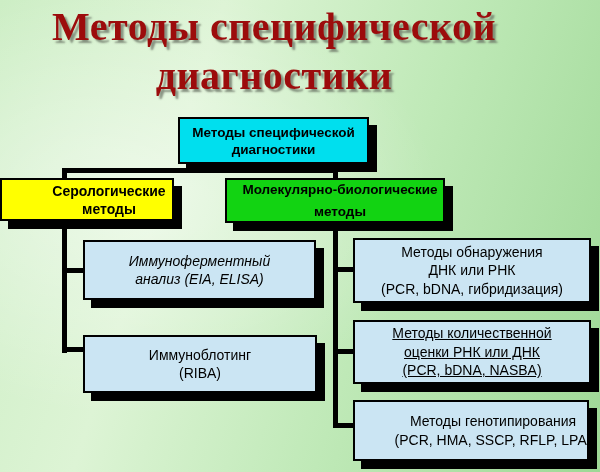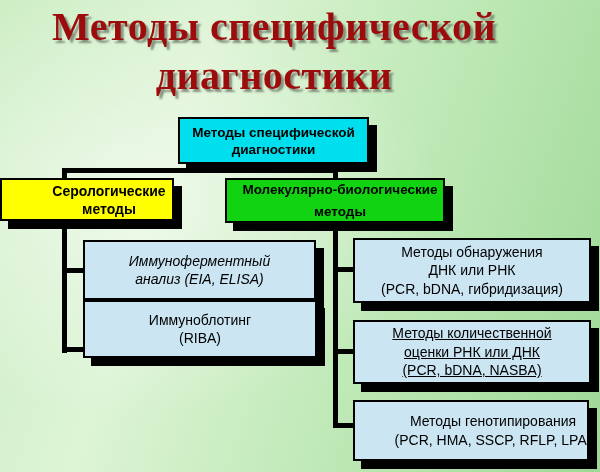--- a/index.html
+++ b/index.html
@@ -40,21 +40,21 @@
     color: #000;
     white-space: pre;
     z-index: 2;
   }
   .node.category { font-weight: 700; }
   .node.leaf { font-weight: 400; font-size: 14px; line-height: 18.5px; }
   #node-root { left: 178px; top: 117px; width: 191px; height: 47px; font-size: 13.5px; line-height: 17px; }
   #node-serological { left: 0px; top: 178px; width: 174px; height: 43px; font-size: 14px; line-height: 18px; }
   #node-molecular { left: 225px; top: 178px; width: 220px; height: 45px; font-size: 13.5px; line-height: 22px; padding-left: 10px; }
   #node-eia  { left: 83px; top: 240px; width: 233px; height: 60px; font-style: italic; }
-  #node-riba { left: 83px; top: 300px; width: 234px; height: 58px; }
+  #node-riba { left: 83px; top: 335px; width: 234px; height: 58px; }
   #node-dna  { left: 353px; top: 238px; width: 238px; height: 65px; }
   #node-quant{ left: 353px; top: 320px; width: 238px; height: 64px; }
   #node-geno { left: 353px; top: 400px; width: 236px; height: 61px; }
   .line { position: absolute; background: #000; z-index: 1; }
   #ln-root-stem   { left: 271px; top: 160px; width: 5px;  height: 13px; }
   #ln-top-h       { left: 62px;  top: 168px; width: 276px; height: 5px; }
   #ln-drop-left   { left: 62px;  top: 170px; width: 5px;  height: 11px; }
   #ln-drop-right  { left: 333px; top: 170px; width: 5px;  height: 11px; }
   #ln-left-v      { left: 62px;  top: 216px; width: 5px;  height: 137px; }
   #ln-left-stub1  { left: 64px;  top: 268px; width: 21px; height: 5px; }

